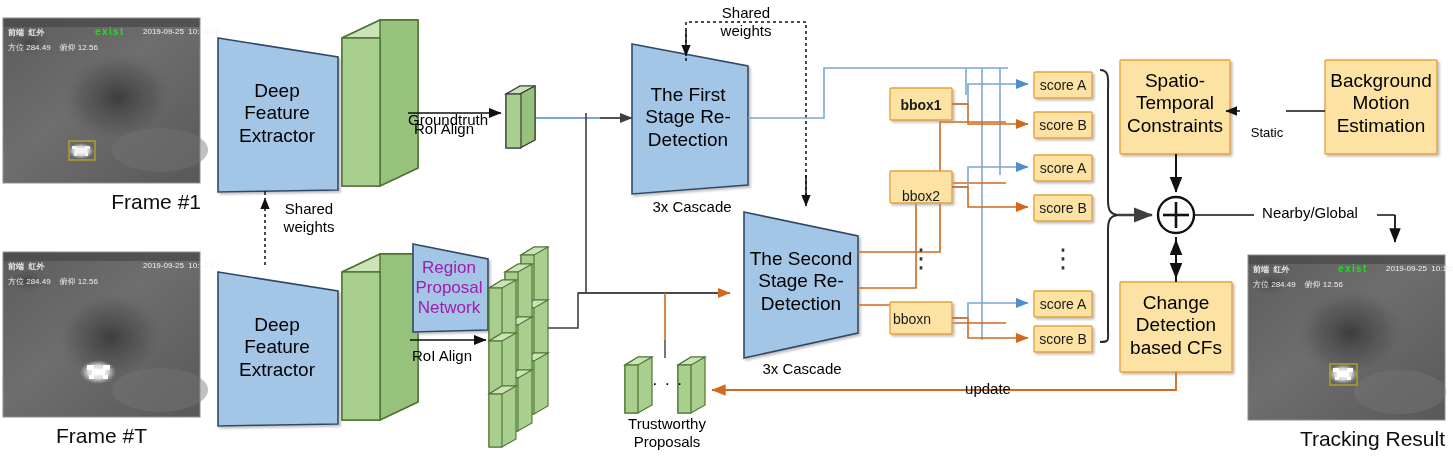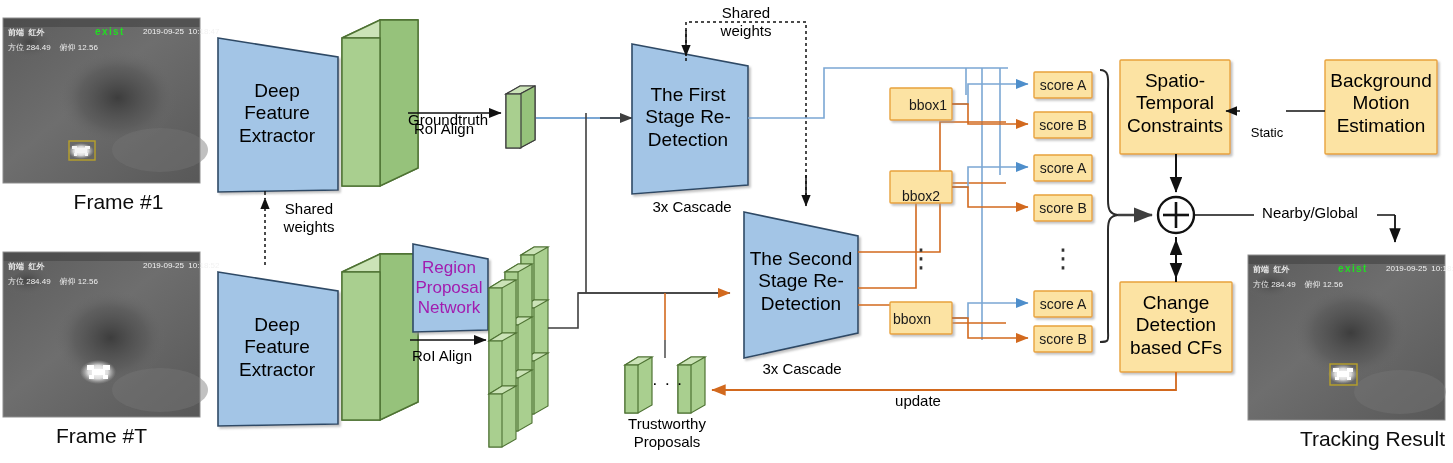--- a/index.html
+++ b/index.html
@@ -359,21 +359,21 @@
 
   <line x1="665" y1="340" x2="665" y2="358" stroke="#3F3F3F" stroke-width="1.4"></line>
 
   <line x1="665" y1="293" x2="665" y2="340" stroke="#D2691E" stroke-width="1.6"></line>
 </svg>
 
 <div class="ovl ovl-cn" style="left:8px;  top:27px;">前端  红外</div>
 <div class="ovl ovl-exist" style="left:95px; top:26px;">exist</div>
 <div class="ovl ovl-date" style="left:143px;top:27px;">2019-09-25  10:18:47</div>
 <div class="ovl ovl-num" style="left:8px;  top:42px;">方位 284.49    俯仰 12.56</div>
-<div class="lbl frame-cap" style="left:20px; top:190px; width:197px;">Frame #1</div>
+<div class="lbl frame-cap" style="left:4px; top:190px; width:197px;text-align:right;">Frame #1</div>
 
 <div class="ovl ovl-cn" style="left:8px;  top:261px;">前端  红外</div>
 <div class="ovl ovl-exist" style="left:95px; top:260px;"></div>
 <div class="ovl ovl-date" style="left:143px;top:261px;">2019-09-25  10:18:52</div>
 <div class="ovl ovl-num" style="left:8px;  top:276px;">方位 284.49    俯仰 12.56</div>
 <div class="lbl frame-cap" style="left:3px; top:424px; width:197px;">Frame #T</div>
 
 <div class="ovl ovl-cn" style="left:1253px; top:264px;">前端  红外</div>
 <div class="ovl ovl-exist" style="left:1338px;top:263px;">exist</div>
 <div class="ovl ovl-date" style="left:1386px;top:264px;">2019-09-25  10:18:52</div>
@@ -409,26 +409,26 @@
 weights</div>
 <div class="lbl edge-lbl" style="left:698px; top:4px;   width:96px;">Shared
 weights</div>
 <div class="lbl edge-lbl" style="left:408px; top:88px;  width:96px; text-align:left;margin-top:23px;">Groundtruth</div>
 <div class="lbl edge-lbl" style="left:414px; top:120px; width:88px; text-align:left;">RoI Align</div>
 <div class="lbl edge-lbl" style="left:412px; top:347px; width:88px; text-align:left;">RoI Align</div>
 <div class="lbl edge-lbl" style="left:640px; top:198px; width:104px;">3x Cascade</div>
 <div class="lbl edge-lbl" style="left:750px; top:360px; width:104px;">3x Cascade</div>
 <div class="lbl edge-lbl-sm" style="left:1246px; top:103px; width:42px;margin-top:22px;">Static</div>
 <div class="lbl edge-lbl" style="left:1240px; top:204px; width:140px;">Nearby/Global</div>
-<div class="lbl edge-lbl" style="left:878px;  top:380px; width:80px;margin-top:12px;">update</div>
+<div class="lbl edge-lbl" style="left:948px;  top:380px; width:80px;">update</div>
 <div class="lbl edge-lbl" style="left:608px; top:415px; width:118px;">Trustworthy
 Proposals</div>
 <div class="lbl edge-lbl" style="left:652px; top:374px; width:28px; font-size:17px; letter-spacing:1px;">· · ·</div>
 
-<div class="lbl box-lbl" style="left:890px;  top:97px;  width:76px;">bbox1</div>
+<div class="lbl box-lbl" style="left:890px;  top:97px;  width:62px;font-weight:bold;">bbox1</div>
 <div class="lbl box-lbl" style="left:1034px; top:77px;  width:58px;">score A</div>
 <div class="lbl box-lbl" style="left:1034px; top:117px; width:58px;">score B</div>
 
 <div class="lbl box-lbl" style="left:890px;  top:180px; width:62px;margin-top:8px;">bbox2</div>
 <div class="lbl box-lbl" style="left:1034px; top:160px; width:58px;">score A</div>
 <div class="lbl box-lbl" style="left:1034px; top:200px; width:58px;">score B</div>
 
 <div class="lbl box-lbl" style="left:890px;  top:311px; width:44px;text-align:center;">bboxn</div>
 <div class="lbl box-lbl" style="left:1034px; top:296px; width:58px;">score A</div>
 <div class="lbl box-lbl" style="left:1034px; top:331px; width:58px;">score B</div>

